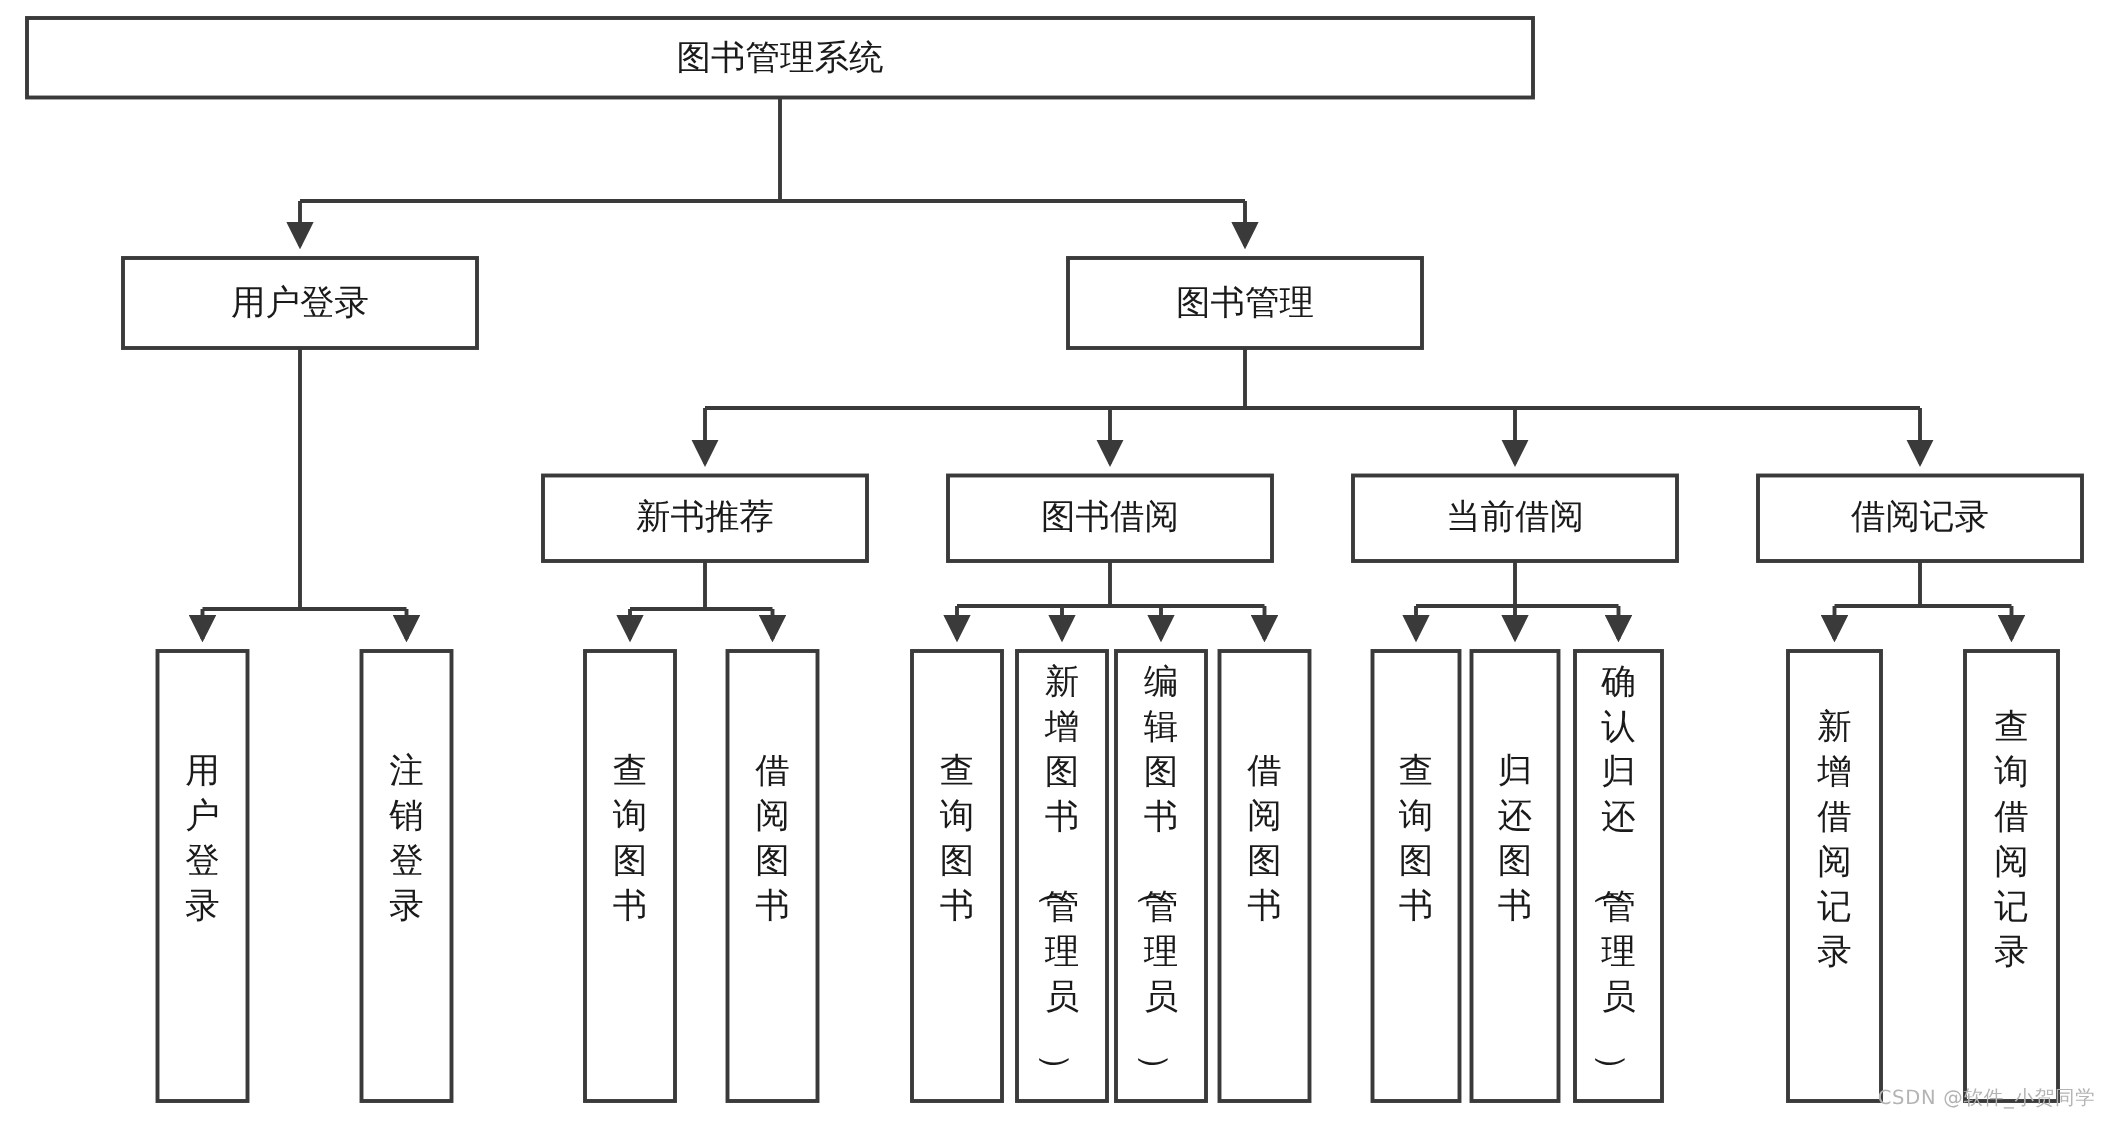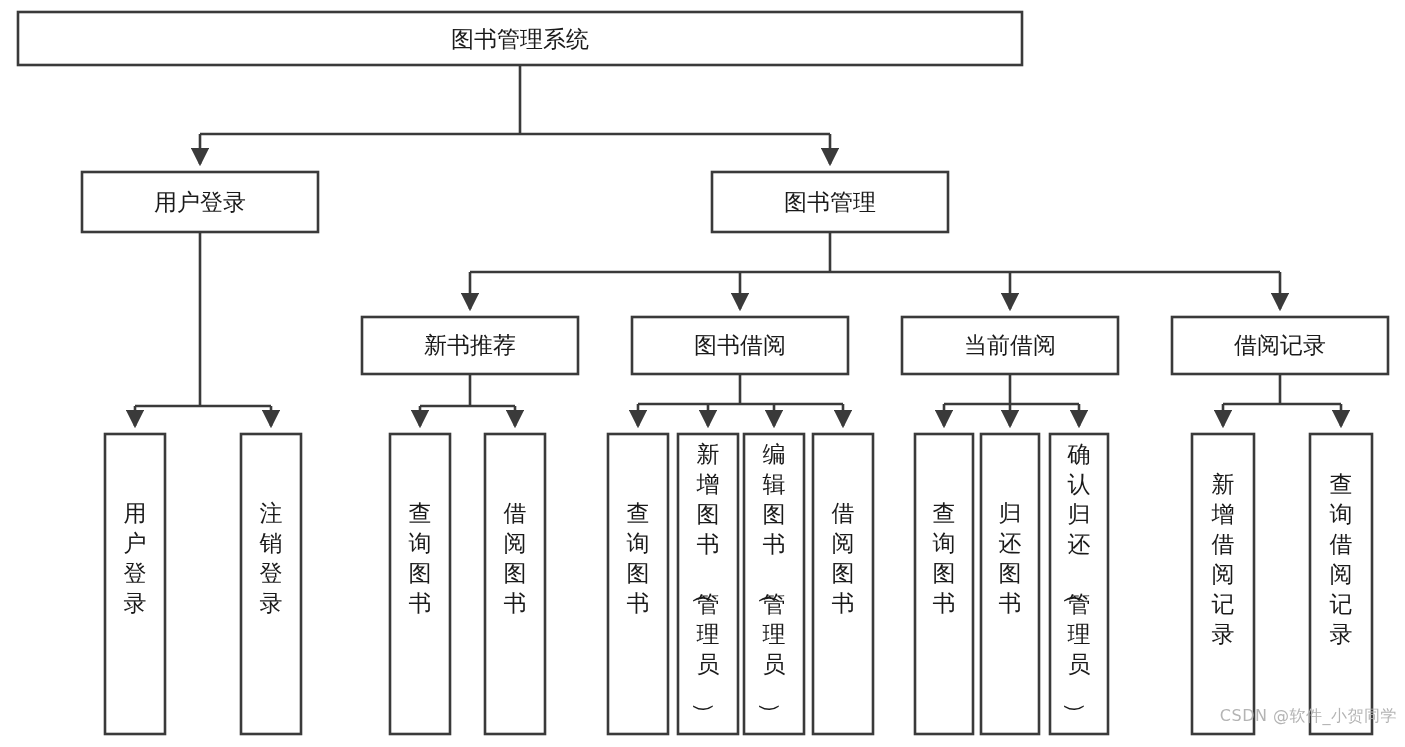--- a/index.html
+++ b/index.html
@@ -45,23 +45,23 @@
     stroke-width: 2.6;
     fill: none;
   }
   .arrow-head {
     fill: #3a3a3a;
     stroke: none;
   }
   .watermark {
     position: absolute;
     right: 8px;
-    bottom: 20px;
-    font-family: "DejaVu Sans", "Liberation Sans", sans-serif;
-    font-size: 16px;
+    bottom: 6px;
+    font-family: "DejaVu Sans", "Liberation Sans", sans-serif;
+    font-size: 13px;
     color: #b4b4b4;
     letter-spacing: 0.5px;
     white-space: nowrap;
     pointer-events: none;
   }
 </style>
 </head>
 <body>
 
 <svg id="diagram" viewBox="0 0 1405 747" xmlns="http://www.w3.org/2000/svg">

